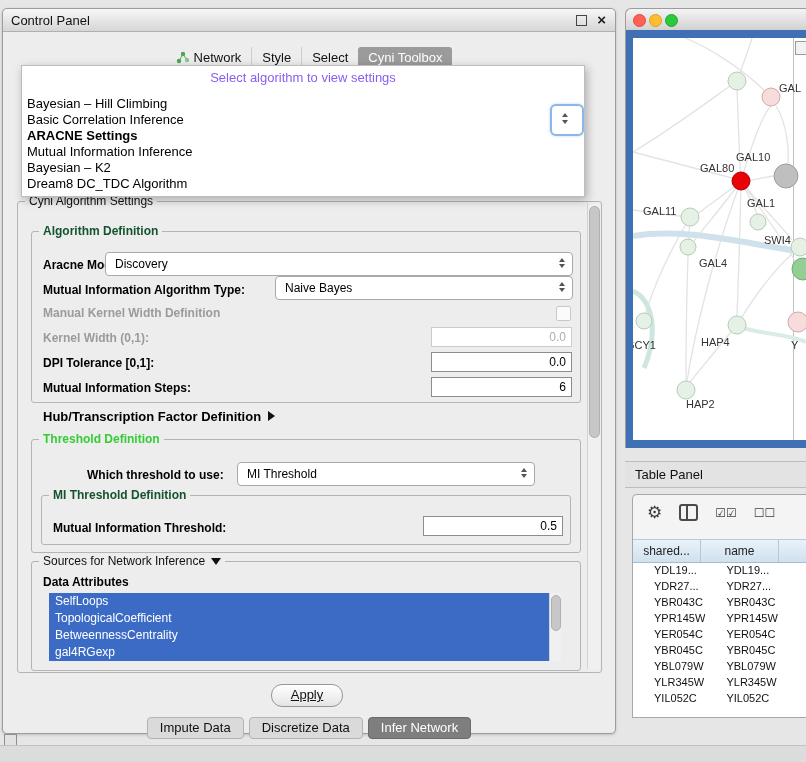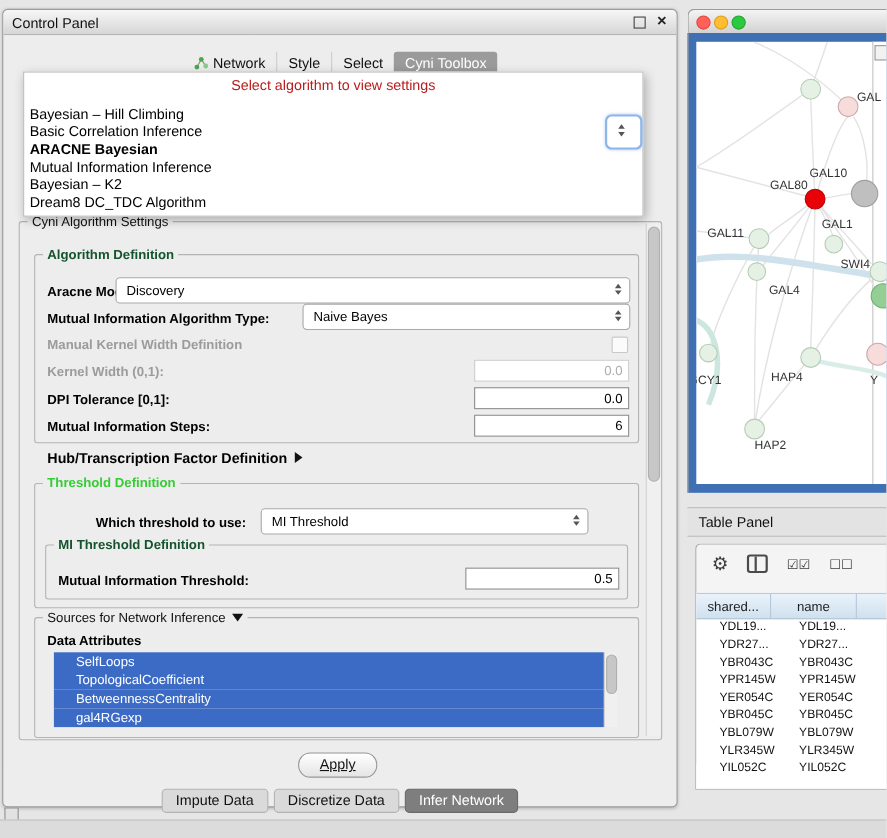--- a/index.html
+++ b/index.html
@@ -19,21 +19,21 @@
   
   .tabbar{position:absolute;left:16px;top:36px;width:580px;height:24px;display:flex;
           justify-content:center;align-items:center;font-size:13px;color:#111;}
   .tab{padding:3px 10px;display:flex;align-items:center;gap:5px;white-space:nowrap;}
   .tab + .tab{border-left:1px solid #cdcdcd;}
   .tab.active{background:#9b9b9b;color:#fff;border-radius:3px;border-left:none;}
 
   
   .dd{position:absolute;left:18px;top:56px;width:562px;height:130px;background:#fff;
       border:1px solid #bdbdbd;box-shadow:2px 3px 9px rgba(0,0,0,.28);z-index:20;}
-  .dd-ph{height:20px;line-height:20px;text-align:center;color:#b91c1c;font-size:13px;margin-top:2px;}
+  .dd-ph{height:20px;line-height:20px;text-align:center;color:#8b5cf6;font-size:13px;margin-top:2px;}
   .dd-items{position:absolute;left:3px;top:30px;right:3px;}
   .dd-items .dd-item{height:16px;line-height:16px;font-size:13px;color:#000;padding-left:2px;white-space:nowrap;}
   .dd-items div:nth-of-type(3){font-weight:700;}
   .focus-ring{position:absolute;left:547px;top:95px;width:30px;height:28px;border:2px solid #8fb6e8;
               border-radius:6px;background:#fff;z-index:21;box-shadow:0 0 3px #b9d2f2;}
   .focus-ring .arrows{position:absolute;left:10px;top:7px;display:flex;flex-direction:column;gap:3px;align-items:center;}
 
   
   .group{position:absolute;border:1px solid #b4b4b4;border-radius:3px;}
   .legend{position:absolute;background:#ededed;padding:0 4px;font-size:12px;white-space:nowrap;color:#111;}
@@ -50,21 +50,21 @@
   .tri-down{width:0;height:0;border-left:3.5px solid transparent;border-right:3.5px solid transparent;border-top:4.5px solid #555;}
   .tri-right{display:inline-block;width:0;height:0;border-top:5px solid transparent;border-bottom:5px solid transparent;border-left:7px solid #111;margin-left:7px;}
   .tri-dn-big{display:inline-block;width:0;height:0;border-left:5px solid transparent;border-right:5px solid transparent;border-top:7px solid #111;margin-left:6px;}
 
   input.field{position:absolute;height:18px;background:#fff;border:1px solid #8c8c8c;font-size:12px;
               text-align:right;padding:0 5px;font-family:inherit;color:#000;}
   input.field:disabled{border:1px solid #cccccc;color:#aeaeae;}
   .checkbox{position:absolute;width:13px;height:13px;border:1px solid #c9c9c9;background:#fbfbfb;border-radius:2px;}
 
   .attr-list{position:absolute;left:46px;top:584px;width:500px;}
-  .list-item{height:17px;line-height:17px;background:#3c6bc6;color:#fff;font-size:12px;padding-left:20px;
+  .list-item{height:17px;line-height:17px;background:#3c6bc6;color:#fff;font-size:12px;padding-left:6px;
              white-space:nowrap;overflow:hidden;}
   .scroll-track{position:absolute;background:#f0f0f0;border-left:1px solid #d2d2d2;}
   .scroll-thumb{position:absolute;background:#c7c7c7;border:1px solid #b0b0b0;border-radius:6px;}
 
   .apply-btn{position:absolute;left:268px;top:675px;width:70px;height:21px;border:1px solid #979797;
              border-radius:11px;background:linear-gradient(#ffffff,#e4e4e4);font-size:13px;
              text-align:center;line-height:20px;color:#111;text-decoration:underline;}
 
   .bottom-tabs{position:absolute;left:0;top:708px;width:612px;display:flex;justify-content:center;gap:5px;}
   .btab{height:20px;line-height:20px;padding:0 12px;font-size:13px;background:#dadada;
@@ -144,21 +144,21 @@
     </div>
 
     <div class="dd">
       <div class="dd-ph">Select algorithm to view settings</div>
       <div class="dd-items">
 
           <div class="dd-item">Bayesian – Hill Climbing</div>
 
           <div class="dd-item">Basic Correlation Inference</div>
 
-          <div class="dd-item">ARACNE Bayesian</div>
+          <div class="dd-item">ARACNE Settings</div>
 
           <div class="dd-item">Mutual Information Inference</div>
 
           <div class="dd-item">Bayesian – K2</div>
 
           <div class="dd-item">Dream8 DC_TDC Algorithm</div>
         </div>
     </div>
     <div class="focus-ring">
       <span class="arrows">

